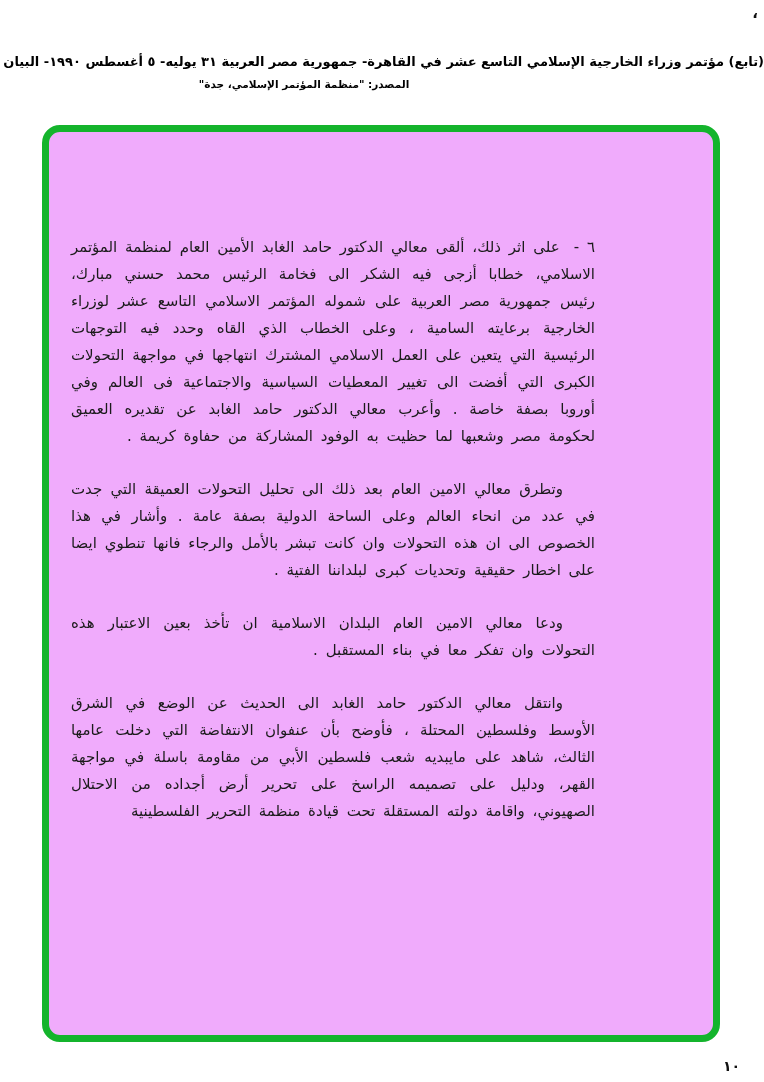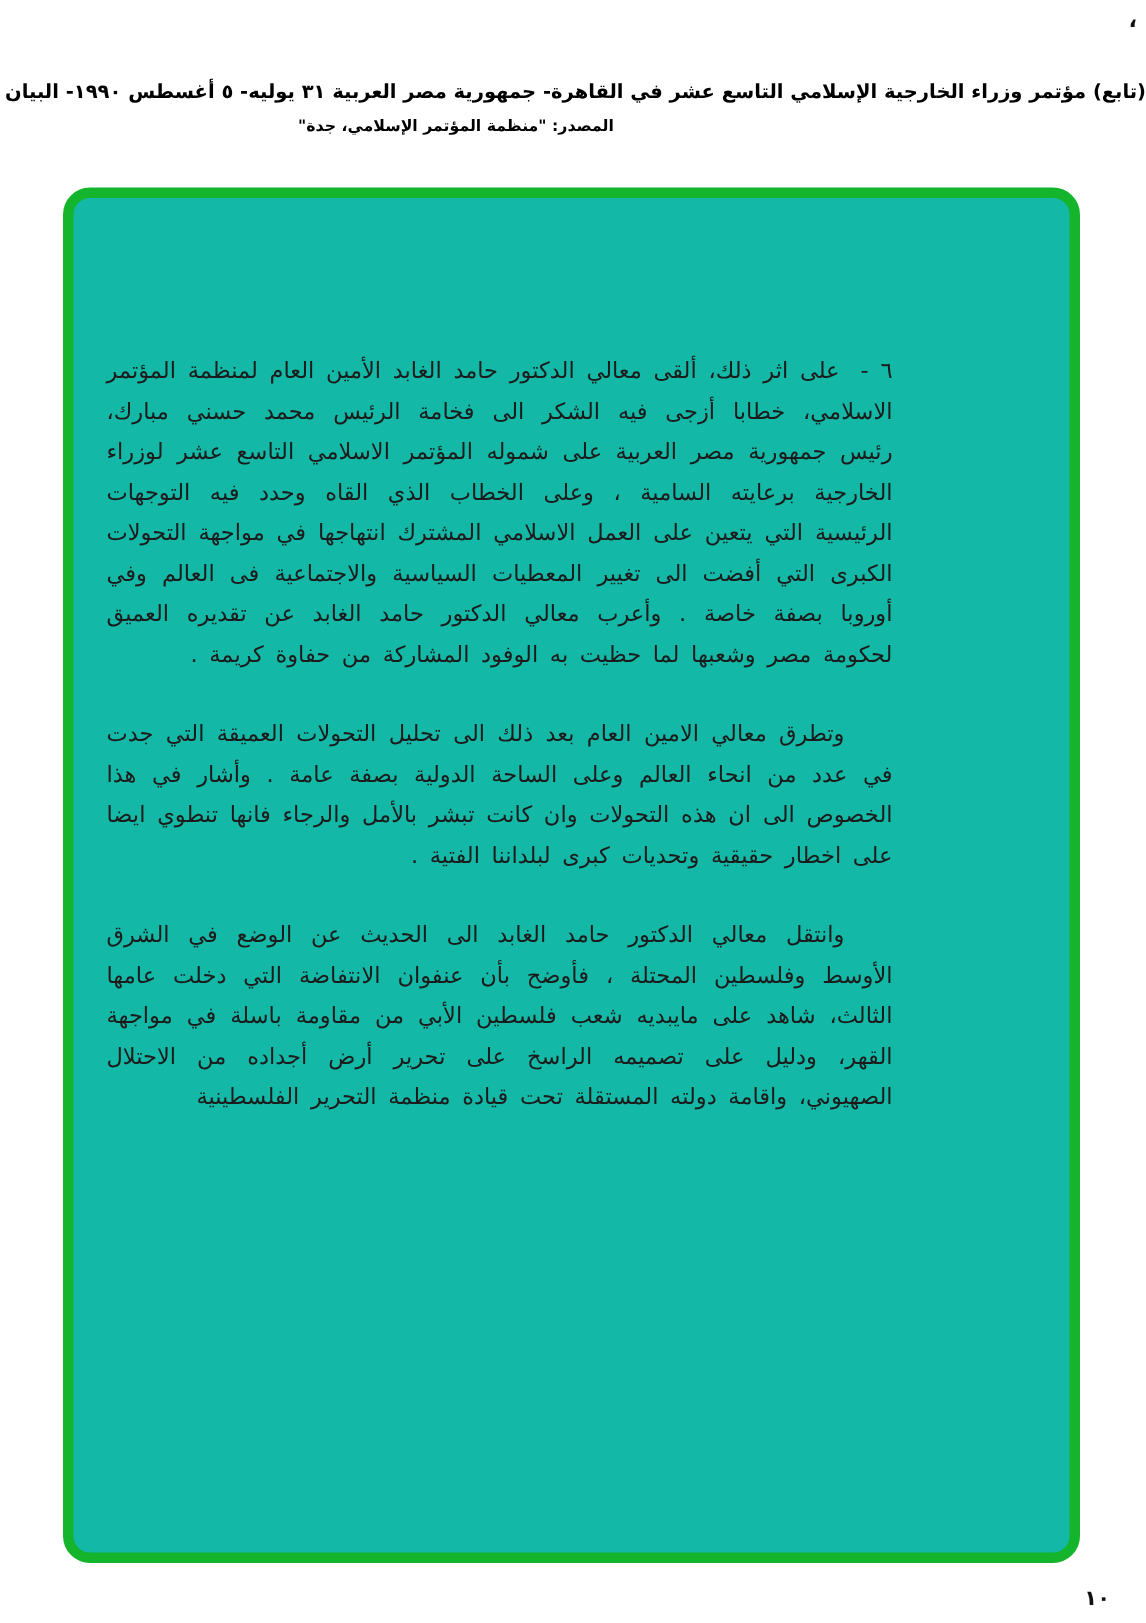--- a/index.html
+++ b/index.html
@@ -31,21 +31,21 @@
     position:relative;
     transform:translateX(-78px);
   }
   .frame{
     position:absolute;
     left:42px;top:125px;
     width:678px;height:917px;
     border:7px solid #14b42c;
     border-radius:18px;
     box-sizing:border-box;
-    background:#14b8a6;
+    background:#f0abfc;
   }
   .content{
     position:absolute;
     top:0;left:0;right:0;bottom:0;
     padding:102px 118px 0 22px;
     text-align:justify;
     font-size:15px;
     line-height:27px;
     word-spacing:3px;
     color:#1b1b1b;
@@ -76,20 +76,21 @@
     <div class="header-source">المصدر: "منظمة المؤتمر الإسلامي، جدة"</div>
   </div>
 
   <div class="frame">
     <div class="content" dir="rtl">
 
       <p class="para"><span class="item-num">٦ -</span><span>على اثر ذلك، ألقى معالي الدكتور حامد الغابد الأمين العام لمنظمة المؤتمر الاسلامي، خطابا أزجى فيه الشكر الى فخامة الرئيس محمد حسني مبارك، رئيس جمهورية مصر العربية على شموله المؤتمر الاسلامي التاسع عشر لوزراء الخارجية برعايته السامية ، وعلى الخطاب الذي القاه وحدد فيه التوجهات الرئيسية التي يتعين على العمل الاسلامي المشترك انتهاجها في مواجهة التحولات الكبرى التي أفضت الى تغيير المعطيات السياسية والاجتماعية فى العالم وفي أوروبا بصفة خاصة . وأعرب معالي الدكتور حامد الغابد عن تقديره العميق لحكومة مصر وشعبها لما حظيت به الوفود المشاركة من حفاوة كريمة .</span></p>
 
       <p class="para indent">وتطرق معالي الامين العام بعد ذلك الى تحليل التحولات العميقة التي جدت في عدد من انحاء العالم وعلى الساحة الدولية بصفة عامة . وأشار في هذا الخصوص الى ان هذه التحولات وان كانت تبشر بالأمل والرجاء فانها تنطوي ايضا على اخطار حقيقية وتحديات كبرى لبلداننا الفتية .</p>
 
+      <p class="para indent gap">ودعا معالي الامين العام البلدان الاسلامية ان تأخذ بعين الاعتبار هذه التحولات وان تفكر معا في بناء المستقبل .</p>
 
       <p class="para indent gap">وانتقل معالي الدكتور حامد الغابد الى الحديث عن الوضع في الشرق الأوسط وفلسطين المحتلة ، فأوضح بأن عنفوان الانتفاضة التي دخلت عامها الثالث، شاهد على مايبديه شعب فلسطين الأبي من مقاومة باسلة في مواجهة القهر، ودليل على تصميمه الراسخ على تحرير أرض أجداده من الاحتلال الصهيوني، واقامة دولته المستقلة تحت قيادة منظمة التحرير الفلسطينية</p>
 
     </div>
   </div>
 
   <div class="page-number">١٠</div>
 
 </div>
 

